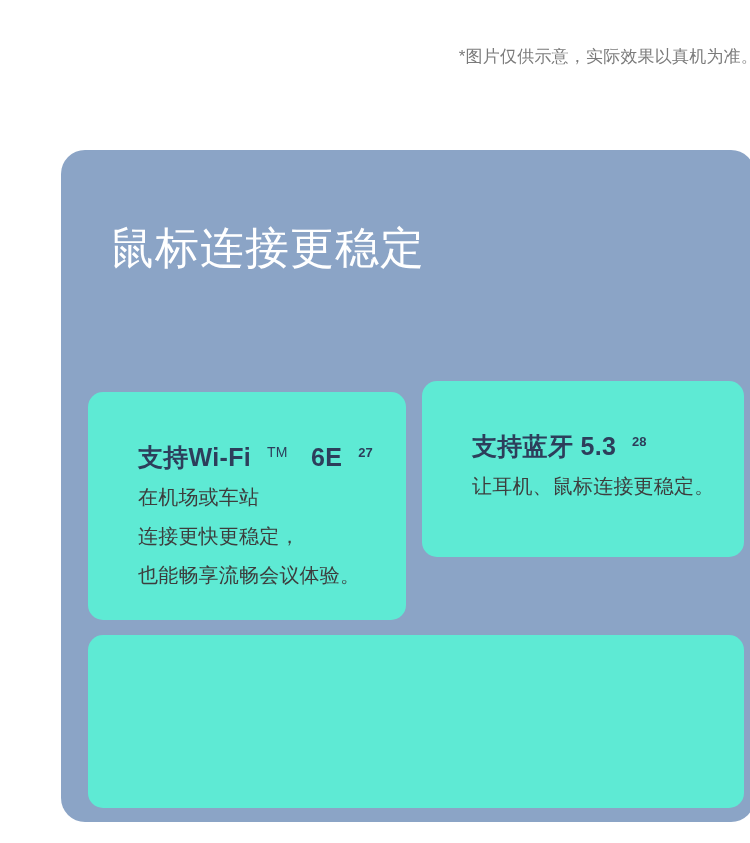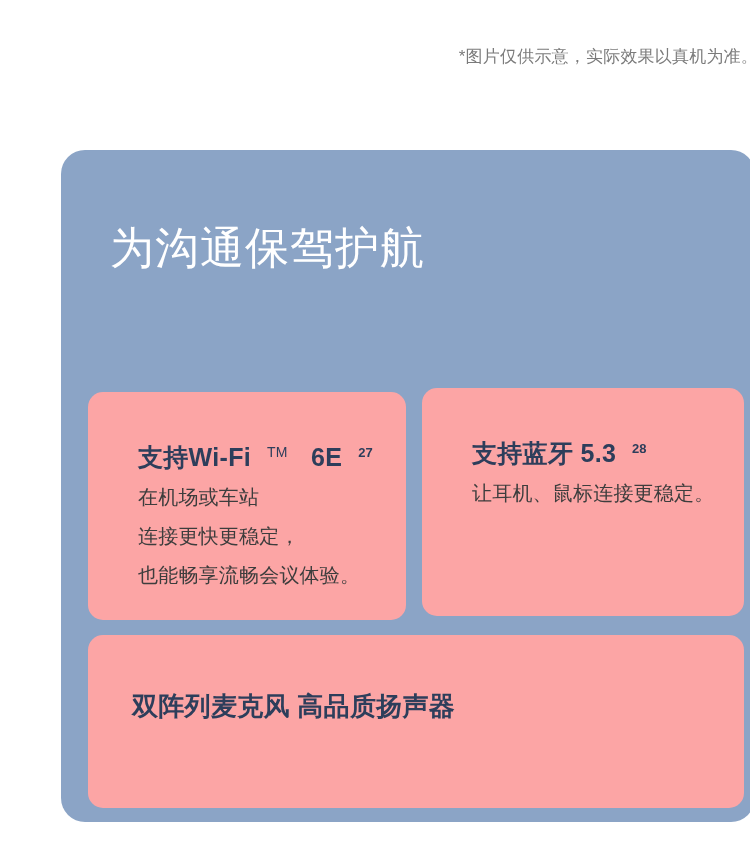--- a/index.html
+++ b/index.html
@@ -53,35 +53,35 @@
     line-height:68px;
     font-weight:500;
     letter-spacing:1px;
     white-space:nowrap;
   }
   .headline .hl-line { display:block; }
 
   
   .card {
     position:absolute;
-    background:#fca5a5;
+    background:#5eead4;
     border-radius:15px;
   }
 
   .card-wifi {
     left:19px;
     top:234px;
     width:318px;
     height:228px;
   }
   .card-bt {
     left:353px;
-    top:230px;
+    top:223px;
     width:322px;
-    height:228px;
+    height:176px;
   }
   .card-audio {
     left:19px;
     top:477px;
     width:656px;
     height:173px;
   }
 
   .card-inner {
     padding:32px 0 0 26px;
@@ -139,21 +139,21 @@
 </head>
 <body>
 
 <div id="page">
 
   <div class="disclaimer">*图片仅供示意，实际效果以真机为准。</div>
 
   <div class="panel">
 
     <div class="headline">
-      <span class="hl-line">为沟通保驾护航</span>
+      <span class="hl-line">鼠标连接更稳定</span>
     </div>
 
     <div class="card card-wifi">
       <div class="card-inner">
         <div class="card-title"><span>支持Wi-Fi</span><span class="tm">TM</span><span> 6E</span><sup>27</sup></div>
         <div class="card-body">
           <span class="body-line">在机场或车站</span>
           <span class="body-line">连接更快更稳定，</span>
           <span class="body-line">也能畅享流畅会议体验。</span>
         </div>
@@ -164,21 +164,20 @@
       <div class="card-inner">
         <div class="card-title"><span>支持蓝牙 5.3</span><sup>28</sup></div>
         <div class="card-body">
           <span class="body-line">让耳机、鼠标连接更稳定。</span>
         </div>
       </div>
     </div>
 
     <div class="card card-audio">
       <div class="card-inner">
-        <div class="card-title">双阵列麦克风  高品质扬声器</div>
       </div>
     </div>
 
   </div>
 
   <div class="bottom-rule"></div>
 
 </div>
 
 </body></html>

